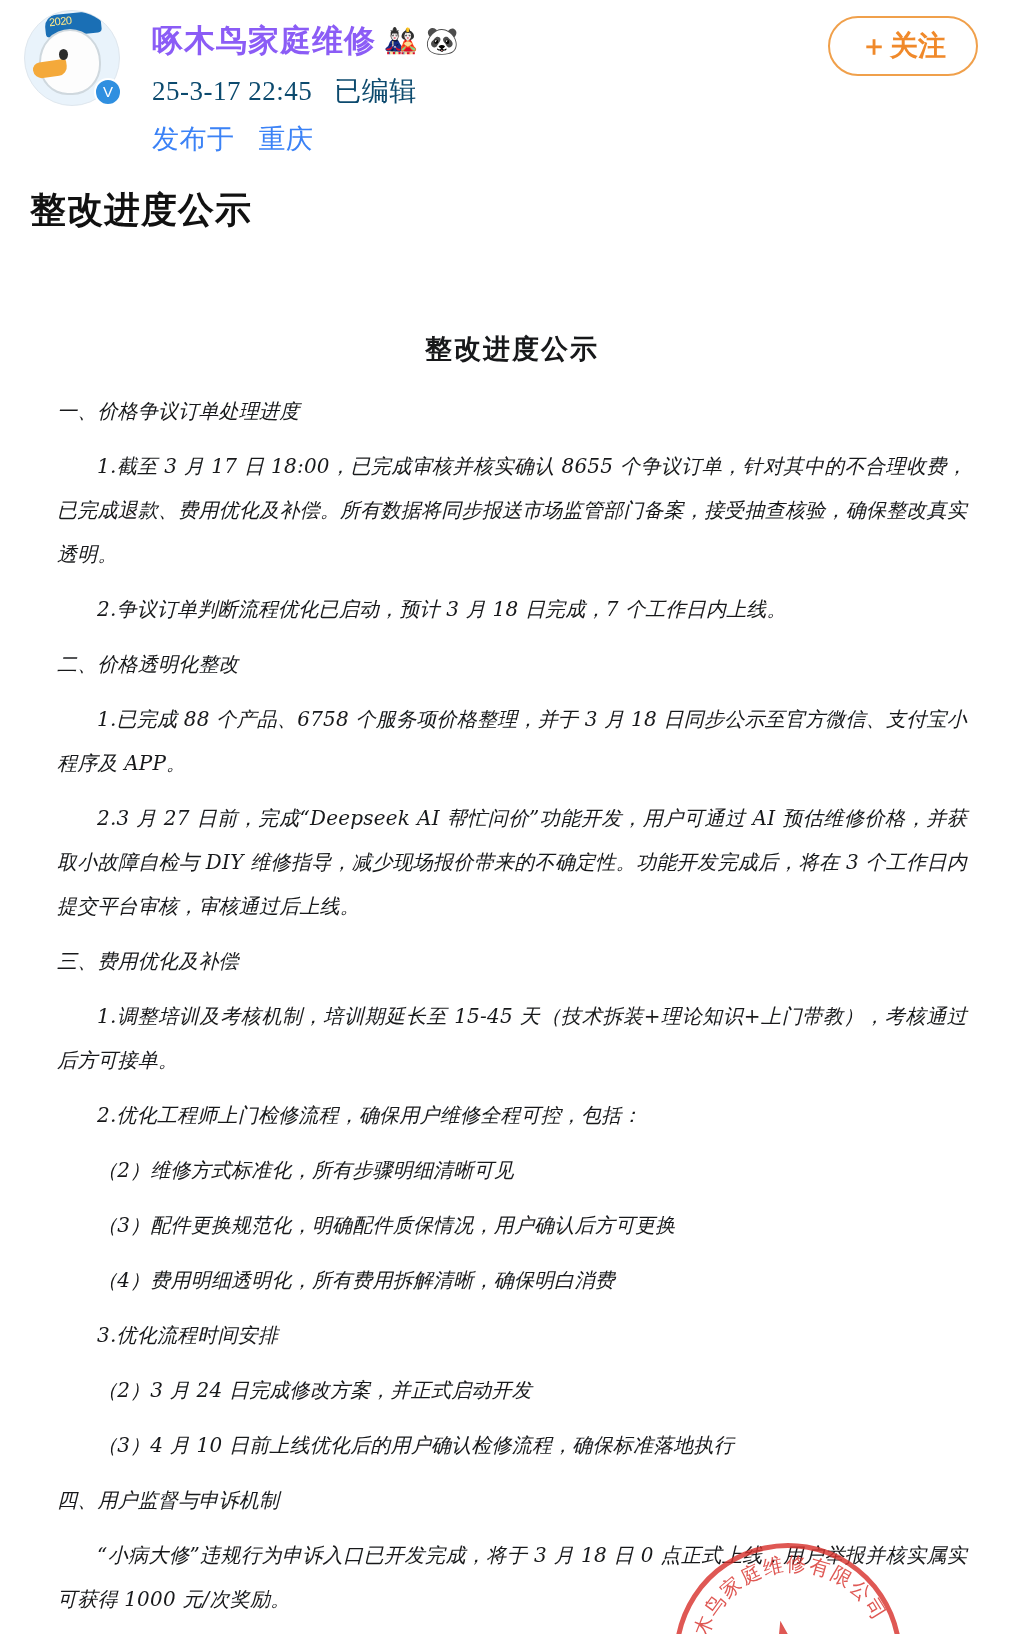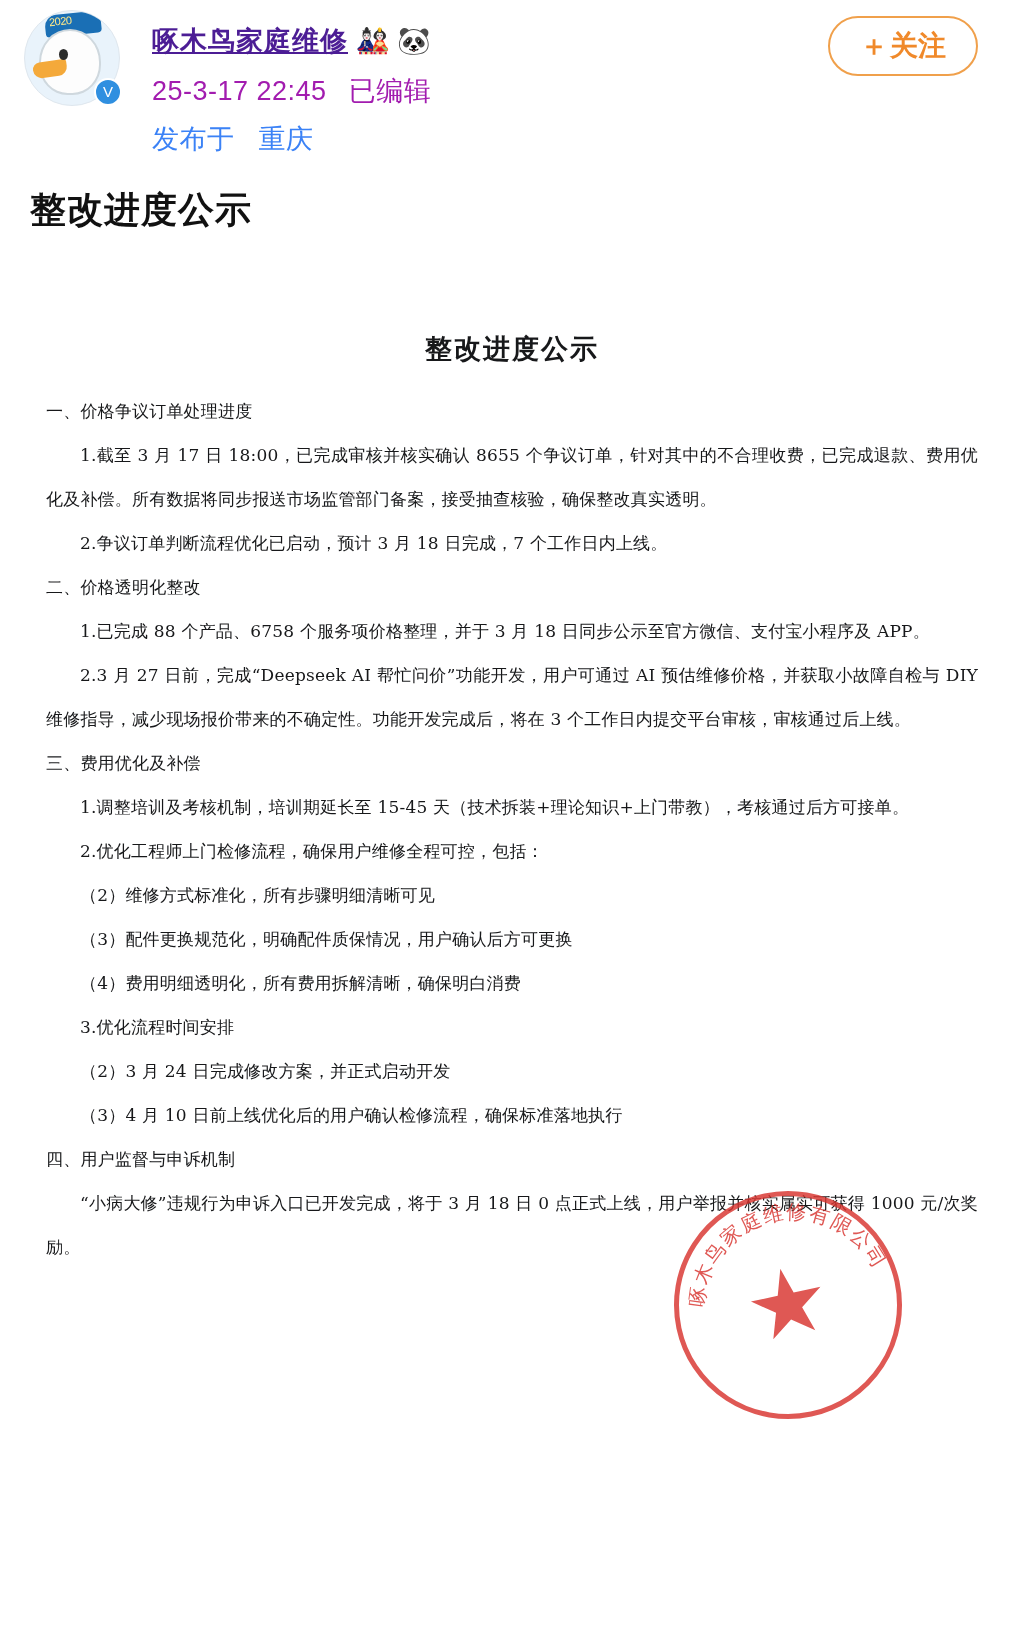--- a/index.html
+++ b/index.html
@@ -91,37 +91,37 @@
     margin-left: 128px;
     padding-top: 4px;
   }
   .name-row {
     display: flex;
     align-items: center;
     gap: 8px;
     height: 46px;
   }
   .acct-name {
-    font-size: 27px;
+    font-size: 31px;
     font-weight: 700;
-    color: #4c1d95;
+    color: #8b5cf6;
     letter-spacing: 1px;
-    text-decoration: underline;
   }
   .emoji { font-size: 27px; line-height: 1; }
   .time-row {
     display: flex;
     align-items: center;
     gap: 22px;
     margin-top: 9px;
   }
   .post-time, .edited-tag {
     font-size: 27px;
-    color: #a21caf;
+    color: #0c4a6e;
     letter-spacing: 0.5px;
+    font-family: Liberation Serif, serif;
   }
   .location-row {
     margin-top: 12px;
     font-size: 27px;
     color: #3b82f6;
     letter-spacing: 0.5px;
   }
   .follow-btn {
     position: absolute;
     right: 46px; top: 16px;
@@ -160,25 +160,26 @@
   }
   .doc-title {
     text-align: center;
     font-size: 27px;
     font-weight: 700;
     letter-spacing: 2px;
     margin-bottom: 22px;
   }
   .doc-body { padding: 0 18px; }
   .p {
-    font-size: 17px;
+    font-size: 20px;
     line-height: 44px;
     text-align: justify;
     letter-spacing: 0.2px;
-    margin: 0;
+    margin: 11px;
+    font-style: italic;
   }
   .p.indent1 { text-indent: 0; }
   .p.indent2 { text-indent: 2em; }
   .p.indent-sub { text-indent: 2em; }
   .stamp {
     position: absolute;
     right: 122px;
     bottom: -150px;
     width: 228px; height: 228px;
     border-radius: 50%;

